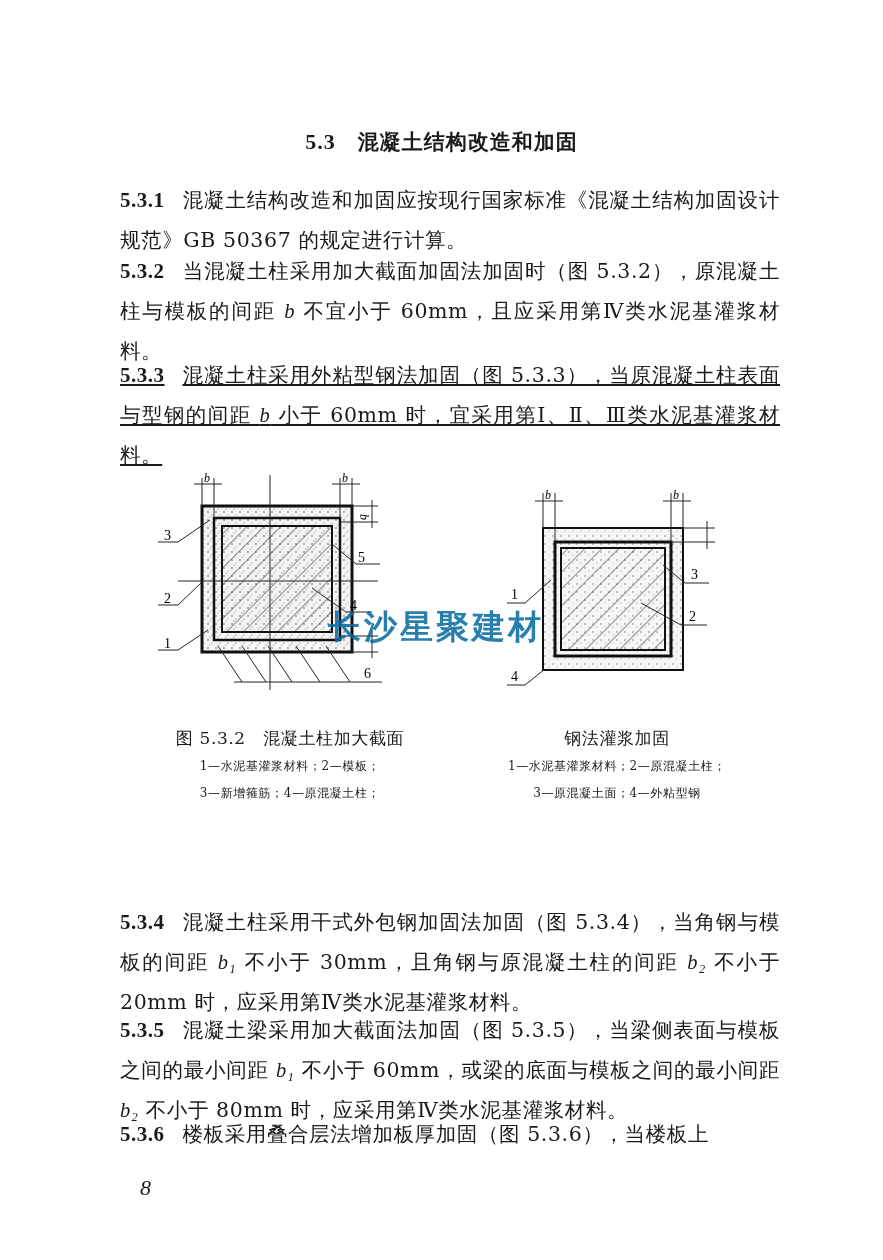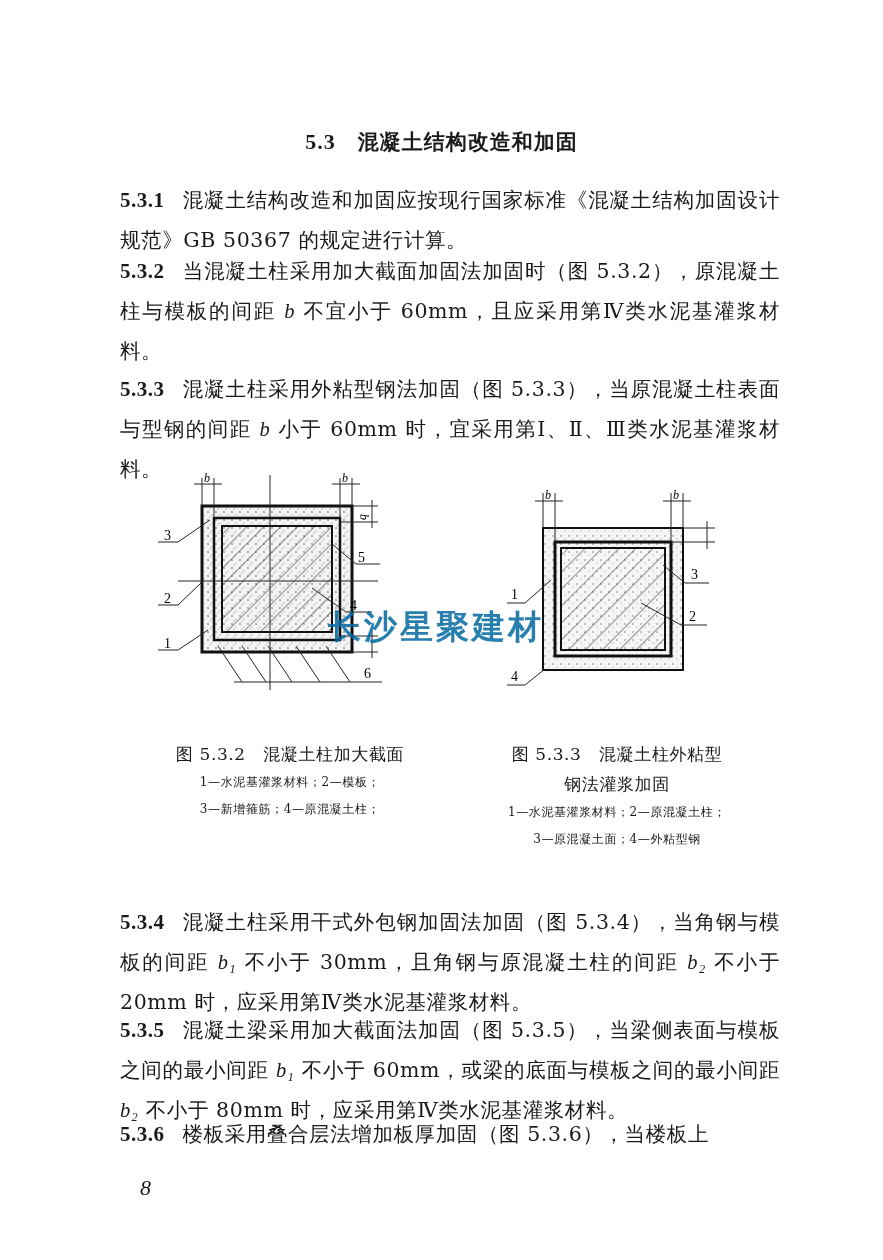--- a/index.html
+++ b/index.html
@@ -12,21 +12,21 @@
     font-family:"DejaVu Sans","Liberation Sans",sans-serif; font-weight:bold; font-size:21px; letter-spacing:1px;
   }
   .section-title .num { margin-right:22px; font-family:"Liberation Serif",serif; font-size:22px; }
   .para {
     position:absolute; left:120px; width:660px; font-size:20.5px; line-height:40px; letter-spacing:0.6px;
     text-align:justify;
   }
   .para .clause { font-weight:bold; font-family:"Liberation Serif",serif; font-size:21px; margin-right:18px; letter-spacing:0.5px; }
   .para .it { font-style:italic; font-family:"Liberation Serif",serif; }
   .fig { position:absolute; }
-  .cap { position:absolute; text-align:center; font-size:16px; line-height:28px; letter-spacing:0.6px;margin-top:16px; }
+  .cap { position:absolute; text-align:center; font-size:16px; line-height:28px; letter-spacing:0.6px; }
   .cap .title { font-size:17px; line-height:30px; }
   .cap .legend { font-size:12px; line-height:27px; }
   .page-num { position:absolute; left:140px; top:1175px; font-style:italic; font-family:"Liberation Serif",serif; font-size:22px; }
   .watermark {
     position:absolute; left:328px; top:605px; font-family:"DejaVu Sans","Liberation Sans",sans-serif;
     font-weight:bold; font-size:33px; color:#0369a1; opacity:0.85; letter-spacing:3px;
   }
 </style>
 </head>
 <body>
@@ -36,21 +36,21 @@
 </div>
 
 <div class="para" style="top:180px;">
   <span class="clause">5.3.1</span><span>混凝土结构改造和加固应按现行国家标准《混凝土结构加固设计规范》GB 50367 的规定进行计算。</span>
 </div>
 
 <div class="para" style="top:251px;">
   <span class="clause">5.3.2</span><span>当混凝土柱采用加大截面加固法加固时（图 5.3.2），原混凝土柱与模板的间距 </span><span class="it">b</span><span> 不宜小于 60mm，且应采用第Ⅳ类水泥基灌浆材料。</span>
 </div>
 
-<div class="para" style="top:369px;">
+<div class="para" style="top:355px;text-decoration:underline;">
   <span class="clause">5.3.3</span><span>混凝土柱采用外粘型钢法加固（图 5.3.3），当原混凝土柱表面与型钢的间距 </span><span class="it">b</span><span> 小于 60mm 时，宜采用第Ⅰ、Ⅱ、Ⅲ类水泥基灌浆材料。</span>
 </div>
 
 <svg class="fig" style="left:150px; top:470px;" width="240" height="230" viewBox="0 0 240 230">
   <defs>
     <pattern id="hatch1" patternUnits="userSpaceOnUse" width="12" height="12" patternTransform="rotate(45)">
       <line x1="0" y1="0" x2="0" y2="12" stroke="#222" stroke-width="1"></line>
     </pattern>
     <pattern id="speckle" patternUnits="userSpaceOnUse" width="8" height="8">
       <rect width="8" height="8" fill="#f4f4f4"></rect>
@@ -155,21 +155,20 @@
 
 <div class="watermark">长沙星聚建材</div>
 
 <div class="cap" style="left:135px; top:723px; width:310px;">
   <div class="title">图 5.3.2　混凝土柱加大截面</div>
   <div class="legend">1—水泥基灌浆材料；2—模板；</div>
   <div class="legend">3—新增箍筋；4—原混凝土柱；</div>
 </div>
 
 <div class="cap" style="left:452px; top:723px; width:330px;">
-  <div class="title">图 5.3.3　混凝土柱外粘型</div>
   <div class="title">钢法灌浆加固</div>
   <div class="legend">1—水泥基灌浆材料；2—原混凝土柱；</div>
   <div class="legend">3—原混凝土面；4—外粘型钢</div>
 </div>
 
 <div class="para" style="top:902px;">
   <span class="clause">5.3.4</span><span>混凝土柱采用干式外包钢加固法加固（图 5.3.4），当角钢与模板的间距 </span><span class="it">b₁</span><span> 不小于 30mm，且角钢与原混凝土柱的间距 </span><span class="it">b₂</span><span> 不小于 20mm 时，应采用第Ⅳ类水泥基灌浆材料。</span>
 </div>
 
 <div class="para" style="top:1010px;">

